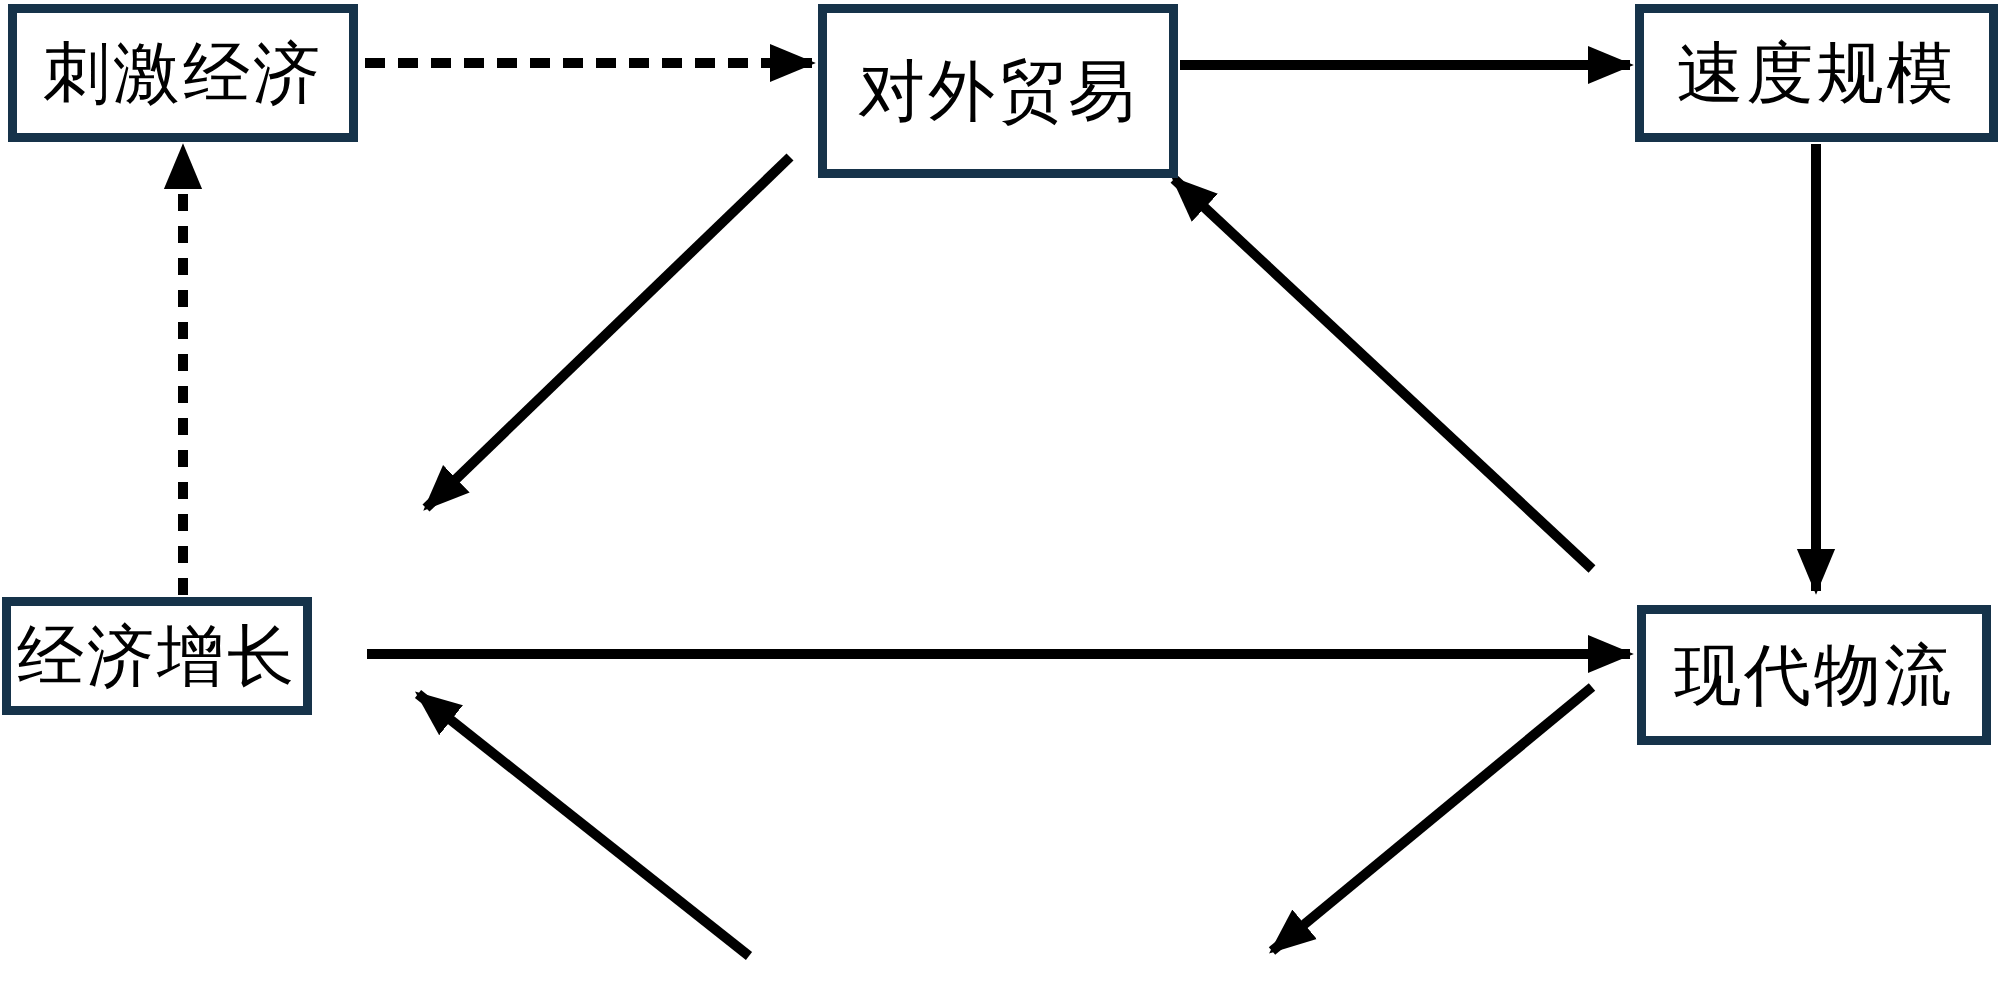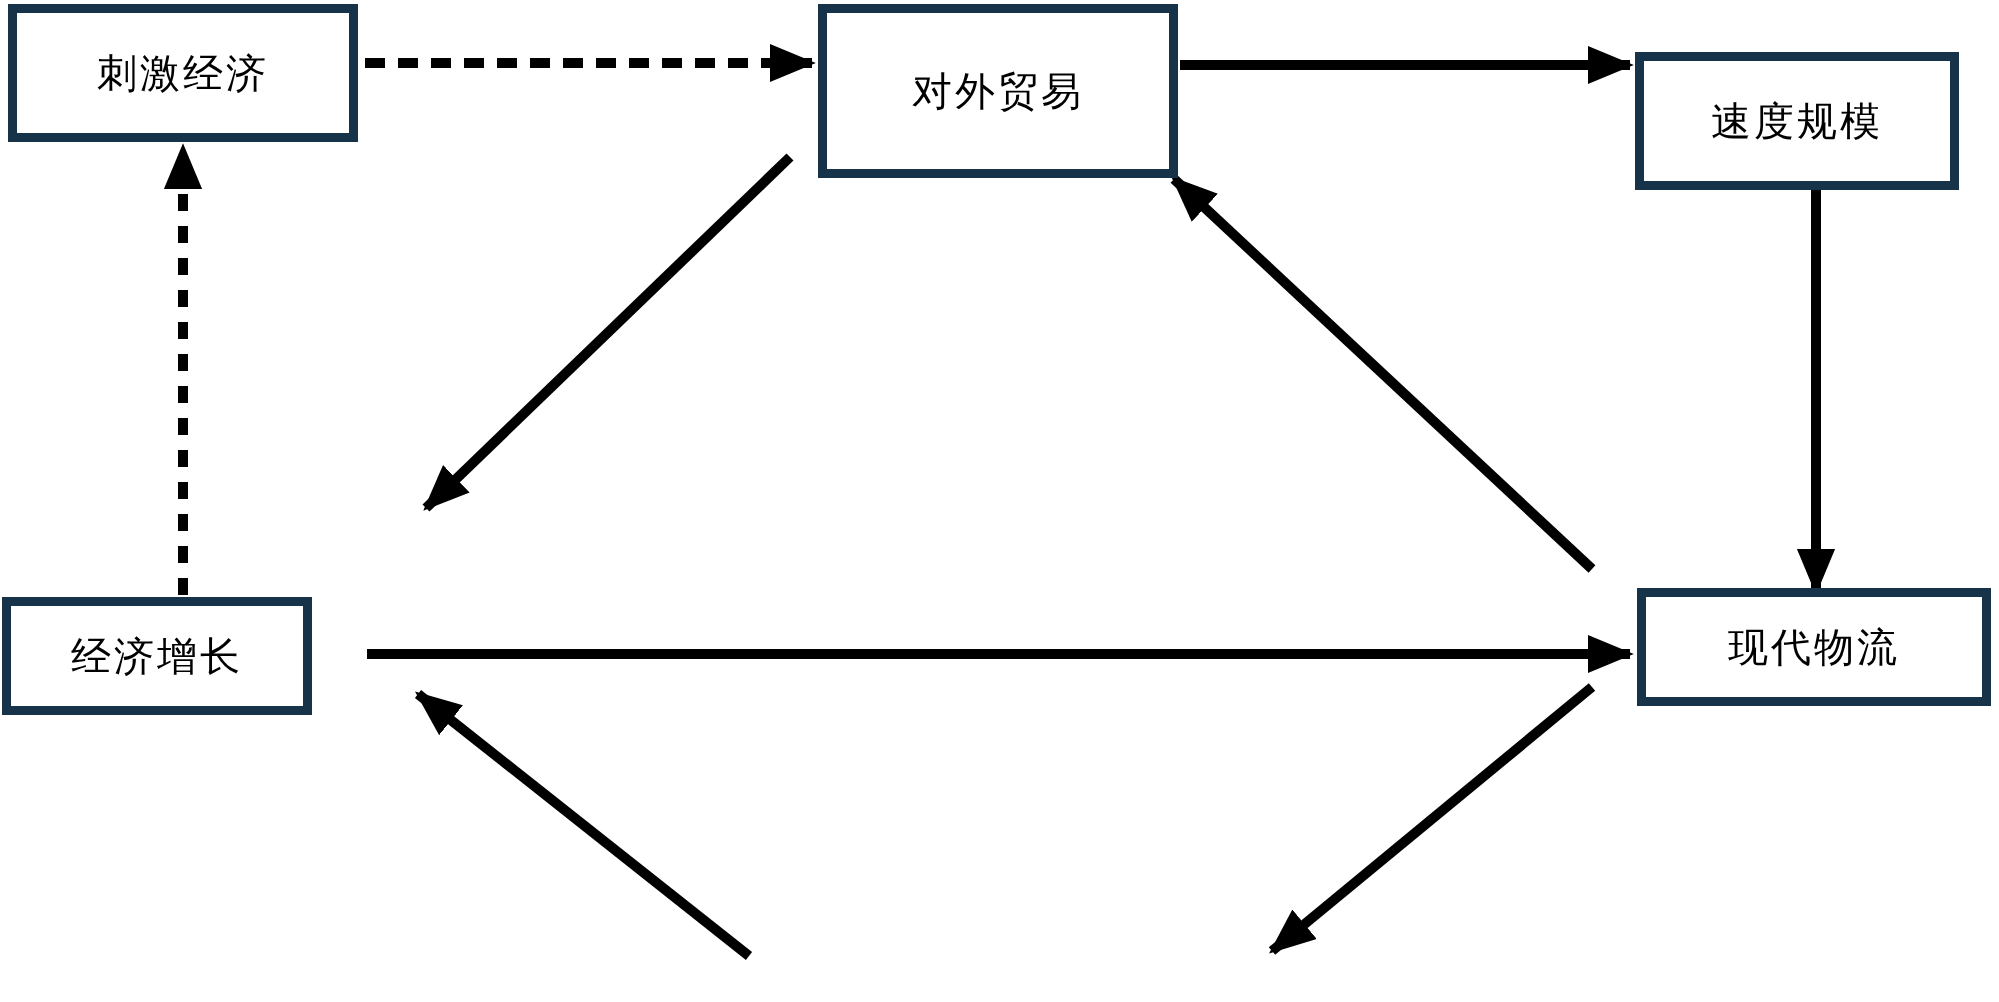--- a/index.html
+++ b/index.html
@@ -30,25 +30,26 @@
   .node {
     position: absolute;
     background: var(--box-fill);
     border: 9px solid var(--box-border);
     display: flex;
     align-items: center;
     justify-content: center;
   }
   .node .label {
     color: var(--text);
-    font-size: 40px;
+    font-size: 67px;
     letter-spacing: 3px;
     line-height: 1;
     white-space: nowrap;
     user-select: none;
+    font-family: Liberation Serif, serif;
   }
 </style>
 </head>
 <body>
 
 <div class="canvas">
 
   <svg class="edges-svg" id="edges-svg" viewBox="0 0 1999 1002" xmlns="http://www.w3.org/2000/svg">
     <defs>
       <marker id="arrowhead" viewBox="0 0 12 10" refX="11" refY="5" markerWidth="46" markerHeight="40" markerUnits="userSpaceOnUse" orient="auto">
@@ -68,26 +69,26 @@
     </svg>
 
   <div class="node" style="left: 8px; top: 4px; width: 350px; height: 138px;">
     <span class="label">刺激经济</span>
   </div>
 
   <div class="node" style="left: 818px; top: 4px; width: 360px; height: 174px;">
     <span class="label">对外贸易</span>
   </div>
 
-  <div class="node" style="left: 1635px; top: 4px; width: 324px; height: 138px; margin-top: 48px;">
+  <div class="node" style="left: 1635px; top: 4px; width: 363px; height: 138px;">
     <span class="label">速度规模</span>
   </div>
 
   <div class="node" style="left: 2px; top: 597px; width: 310px; height: 118px;">
     <span class="label">经济增长</span>
   </div>
 
-  <div class="node" style="left: 1637px; top: 588px; width: 354px; height: 118px;">
+  <div class="node" style="left: 1637px; top: 605px; width: 354px; height: 140px;">
     <span class="label">现代物流</span>
   </div>
 
 
 </div>
 
 </body></html>

